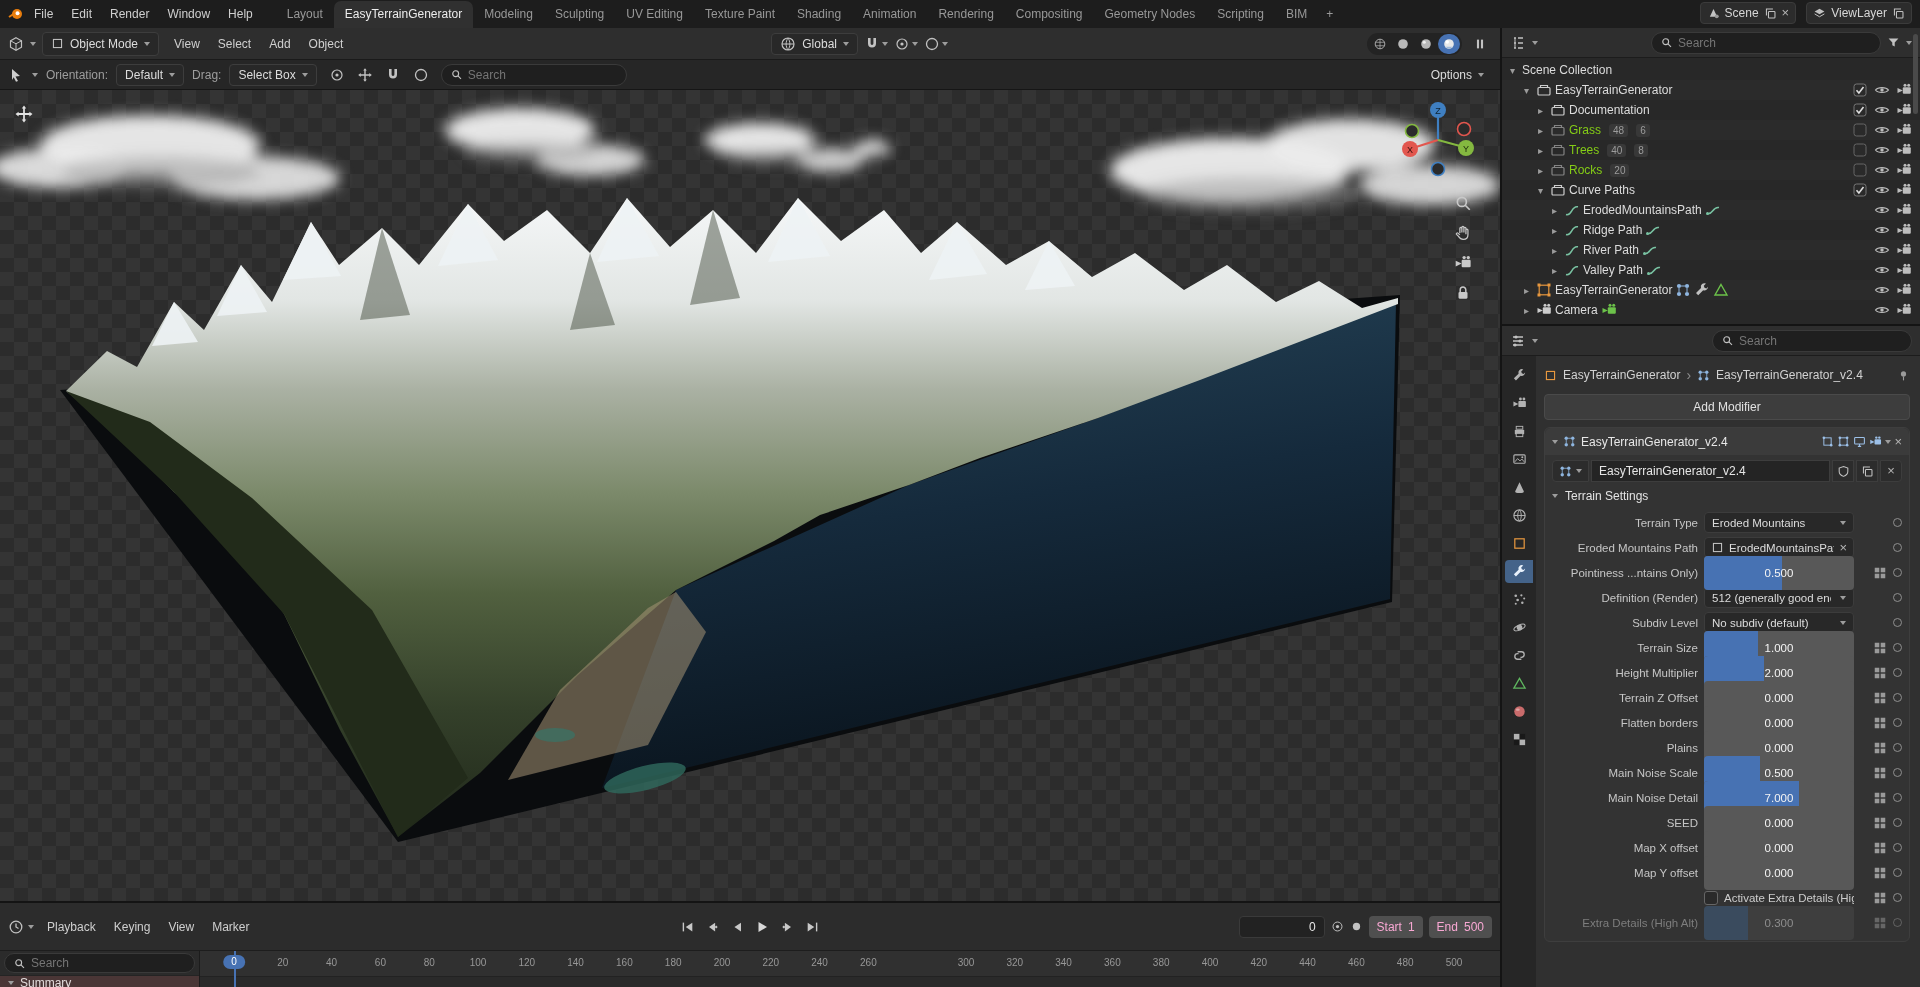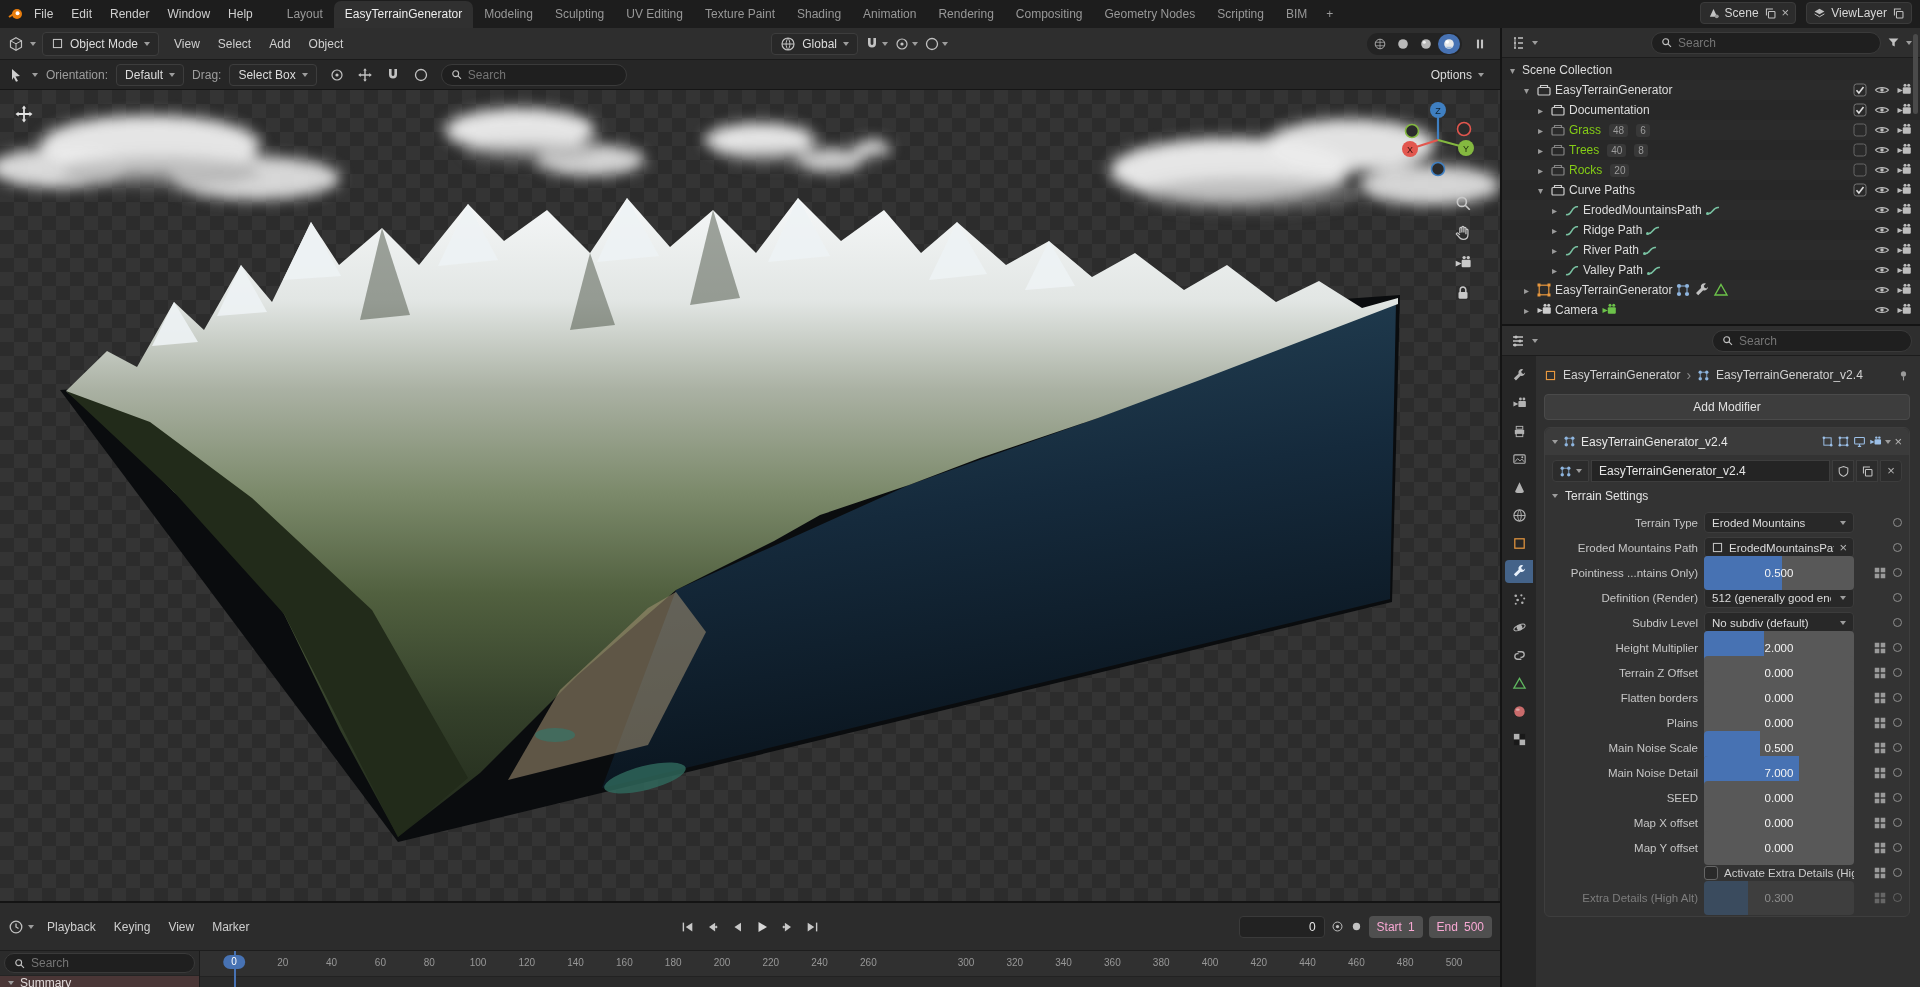--- a/index.html
+++ b/index.html
@@ -1381,237 +1381,257 @@
                       <div class="ddc">
                         <span class="dd-val">No subdiv (default)</span>
                         <span class="chev-c"></span>
                       </div>
                     </div>
                     <div class="f-extras">
                       <span class="dec-dot"></span>
                     </div>
                   </div>
                   <div class="field">
-                    <span class="f-label">Height Multiplier</span>
+                    <span class="f-label">Terrain Size</span>
                     <div class="f-control">
                       <div class="slider">
-                        <div class="fill" style="width: 40%;"></div>
-                        <span class="s-val">2.000</span>
+                        <div class="fill" style="width: 36%;"></div>
+                        <span class="s-val">1.000</span>
                       </div>
                     </div>
                     <div class="f-extras">
                       <span class="icon attr">
                         <svg viewBox="0 0 16 16" width="100%" height="100%">
                           <rect x="2" y="2" width="5.2" height="5.2" fill="currentColor"></rect>
                           <rect x="8.8" y="2" width="5.2" height="5.2" fill="currentColor"></rect>
                           <rect x="2" y="8.8" width="5.2" height="5.2" fill="currentColor"></rect>
                           <rect x="8.8" y="8.8" width="5.2" height="5.2" fill="currentColor"></rect>
                         </svg>
                       </span>
                       <span class="dec-dot"></span>
                     </div>
                   </div>
                   <div class="field">
-                    <span class="f-label">Terrain Z Offset</span>
+                    <span class="f-label">Height Multiplier</span>
                     <div class="f-control">
                       <div class="slider">
-                        <div class="fill" style="width: 0%;"></div>
-                        <span class="s-val">0.000</span>
+                        <div class="fill" style="width: 40%;"></div>
+                        <span class="s-val">2.000</span>
                       </div>
                     </div>
                     <div class="f-extras">
                       <span class="icon attr">
                         <svg viewBox="0 0 16 16" width="100%" height="100%">
                           <rect x="2" y="2" width="5.2" height="5.2" fill="currentColor"></rect>
                           <rect x="8.8" y="2" width="5.2" height="5.2" fill="currentColor"></rect>
                           <rect x="2" y="8.8" width="5.2" height="5.2" fill="currentColor"></rect>
                           <rect x="8.8" y="8.8" width="5.2" height="5.2" fill="currentColor"></rect>
                         </svg>
                       </span>
                       <span class="dec-dot"></span>
                     </div>
                   </div>
                   <div class="field">
-                    <span class="f-label">Flatten borders</span>
+                    <span class="f-label">Terrain Z Offset</span>
                     <div class="f-control">
                       <div class="slider">
                         <div class="fill" style="width: 0%;"></div>
                         <span class="s-val">0.000</span>
                       </div>
                     </div>
                     <div class="f-extras">
                       <span class="icon attr">
                         <svg viewBox="0 0 16 16" width="100%" height="100%">
                           <rect x="2" y="2" width="5.2" height="5.2" fill="currentColor"></rect>
                           <rect x="8.8" y="2" width="5.2" height="5.2" fill="currentColor"></rect>
                           <rect x="2" y="8.8" width="5.2" height="5.2" fill="currentColor"></rect>
                           <rect x="8.8" y="8.8" width="5.2" height="5.2" fill="currentColor"></rect>
                         </svg>
                       </span>
                       <span class="dec-dot"></span>
                     </div>
                   </div>
                   <div class="field">
-                    <span class="f-label">Plains</span>
+                    <span class="f-label">Flatten borders</span>
                     <div class="f-control">
                       <div class="slider">
                         <div class="fill" style="width: 0%;"></div>
                         <span class="s-val">0.000</span>
                       </div>
                     </div>
                     <div class="f-extras">
                       <span class="icon attr">
                         <svg viewBox="0 0 16 16" width="100%" height="100%">
                           <rect x="2" y="2" width="5.2" height="5.2" fill="currentColor"></rect>
                           <rect x="8.8" y="2" width="5.2" height="5.2" fill="currentColor"></rect>
                           <rect x="2" y="8.8" width="5.2" height="5.2" fill="currentColor"></rect>
                           <rect x="8.8" y="8.8" width="5.2" height="5.2" fill="currentColor"></rect>
                         </svg>
                       </span>
                       <span class="dec-dot"></span>
                     </div>
                   </div>
                   <div class="field">
-                    <span class="f-label">Main Noise Scale</span>
+                    <span class="f-label">Plains</span>
                     <div class="f-control">
                       <div class="slider">
-                        <div class="fill" style="width: 37%;"></div>
-                        <span class="s-val">0.500</span>
+                        <div class="fill" style="width: 0%;"></div>
+                        <span class="s-val">0.000</span>
                       </div>
                     </div>
                     <div class="f-extras">
                       <span class="icon attr">
                         <svg viewBox="0 0 16 16" width="100%" height="100%">
                           <rect x="2" y="2" width="5.2" height="5.2" fill="currentColor"></rect>
                           <rect x="8.8" y="2" width="5.2" height="5.2" fill="currentColor"></rect>
                           <rect x="2" y="8.8" width="5.2" height="5.2" fill="currentColor"></rect>
                           <rect x="8.8" y="8.8" width="5.2" height="5.2" fill="currentColor"></rect>
                         </svg>
                       </span>
                       <span class="dec-dot"></span>
                     </div>
                   </div>
                   <div class="field">
-                    <span class="f-label">Main Noise Detail</span>
+                    <span class="f-label">Main Noise Scale</span>
                     <div class="f-control">
                       <div class="slider">
-                        <div class="fill" style="width: 63%;"></div>
-                        <span class="s-val">7.000</span>
+                        <div class="fill" style="width: 37%;"></div>
+                        <span class="s-val">0.500</span>
                       </div>
                     </div>
                     <div class="f-extras">
                       <span class="icon attr">
                         <svg viewBox="0 0 16 16" width="100%" height="100%">
                           <rect x="2" y="2" width="5.2" height="5.2" fill="currentColor"></rect>
                           <rect x="8.8" y="2" width="5.2" height="5.2" fill="currentColor"></rect>
                           <rect x="2" y="8.8" width="5.2" height="5.2" fill="currentColor"></rect>
                           <rect x="8.8" y="8.8" width="5.2" height="5.2" fill="currentColor"></rect>
                         </svg>
                       </span>
                       <span class="dec-dot"></span>
                     </div>
                   </div>
                   <div class="field">
-                    <span class="f-label">SEED</span>
+                    <span class="f-label">Main Noise Detail</span>
                     <div class="f-control">
                       <div class="slider">
-                        <div class="fill" style="width: 0%;"></div>
-                        <span class="s-val">0.000</span>
+                        <div class="fill" style="width: 63%;"></div>
+                        <span class="s-val">7.000</span>
                       </div>
                     </div>
                     <div class="f-extras">
                       <span class="icon attr">
                         <svg viewBox="0 0 16 16" width="100%" height="100%">
                           <rect x="2" y="2" width="5.2" height="5.2" fill="currentColor"></rect>
                           <rect x="8.8" y="2" width="5.2" height="5.2" fill="currentColor"></rect>
                           <rect x="2" y="8.8" width="5.2" height="5.2" fill="currentColor"></rect>
                           <rect x="8.8" y="8.8" width="5.2" height="5.2" fill="currentColor"></rect>
                         </svg>
                       </span>
                       <span class="dec-dot"></span>
                     </div>
                   </div>
                   <div class="field">
-                    <span class="f-label">Map X offset</span>
+                    <span class="f-label">SEED</span>
                     <div class="f-control">
                       <div class="slider">
                         <div class="fill" style="width: 0%;"></div>
                         <span class="s-val">0.000</span>
                       </div>
                     </div>
                     <div class="f-extras">
                       <span class="icon attr">
                         <svg viewBox="0 0 16 16" width="100%" height="100%">
                           <rect x="2" y="2" width="5.2" height="5.2" fill="currentColor"></rect>
                           <rect x="8.8" y="2" width="5.2" height="5.2" fill="currentColor"></rect>
                           <rect x="2" y="8.8" width="5.2" height="5.2" fill="currentColor"></rect>
                           <rect x="8.8" y="8.8" width="5.2" height="5.2" fill="currentColor"></rect>
                         </svg>
                       </span>
                       <span class="dec-dot"></span>
                     </div>
                   </div>
                   <div class="field">
-                    <span class="f-label">Map Y offset</span>
+                    <span class="f-label">Map X offset</span>
                     <div class="f-control">
                       <div class="slider">
                         <div class="fill" style="width: 0%;"></div>
                         <span class="s-val">0.000</span>
                       </div>
                     </div>
                     <div class="f-extras">
                       <span class="icon attr">
                         <svg viewBox="0 0 16 16" width="100%" height="100%">
                           <rect x="2" y="2" width="5.2" height="5.2" fill="currentColor"></rect>
                           <rect x="8.8" y="2" width="5.2" height="5.2" fill="currentColor"></rect>
                           <rect x="2" y="8.8" width="5.2" height="5.2" fill="currentColor"></rect>
                           <rect x="8.8" y="8.8" width="5.2" height="5.2" fill="currentColor"></rect>
                         </svg>
                       </span>
                       <span class="dec-dot"></span>
                     </div>
                   </div>
                   <div class="field">
-                    <span class="f-label"></span>
+                    <span class="f-label">Map Y offset</span>
                     <div class="f-control">
-                      <span class="cb"></span>
-                      <span class="cb-label">Activate Extra Details (High ...</span>
+                      <div class="slider">
+                        <div class="fill" style="width: 0%;"></div>
+                        <span class="s-val">0.000</span>
+                      </div>
                     </div>
                     <div class="f-extras">
                       <span class="icon attr">
                         <svg viewBox="0 0 16 16" width="100%" height="100%">
                           <rect x="2" y="2" width="5.2" height="5.2" fill="currentColor"></rect>
                           <rect x="8.8" y="2" width="5.2" height="5.2" fill="currentColor"></rect>
                           <rect x="2" y="8.8" width="5.2" height="5.2" fill="currentColor"></rect>
                           <rect x="8.8" y="8.8" width="5.2" height="5.2" fill="currentColor"></rect>
                         </svg>
                       </span>
                       <span class="dec-dot"></span>
                     </div>
                   </div>
-                  <div class="field disabled">
-                    <span class="f-label">Extra Details (High Alt)</span>
+                  <div class="field">
+                    <span class="f-label"></span>
                     <div class="f-control">
-                      <div class="slider">
-                        <div class="fill" style="width: 29%;"></div>
-                        <span class="s-val">0.300</span>
-                      </div>
+                      <span class="cb"></span>
+                      <span class="cb-label">Activate Extra Details (High ...</span>
                     </div>
                     <div class="f-extras">
                       <span class="icon attr">
                         <svg viewBox="0 0 16 16" width="100%" height="100%">
                           <rect x="2" y="2" width="5.2" height="5.2" fill="currentColor"></rect>
                           <rect x="8.8" y="2" width="5.2" height="5.2" fill="currentColor"></rect>
                           <rect x="2" y="8.8" width="5.2" height="5.2" fill="currentColor"></rect>
                           <rect x="8.8" y="8.8" width="5.2" height="5.2" fill="currentColor"></rect>
                         </svg>
                       </span>
                       <span class="dec-dot"></span>
                     </div>
                   </div>
+                  <div class="field disabled">
+                    <span class="f-label">Extra Details (High Alt)</span>
+                    <div class="f-control">
+                      <div class="slider">
+                        <div class="fill" style="width: 29%;"></div>
+                        <span class="s-val">0.300</span>
+                      </div>
+                    </div>
+                    <div class="f-extras">
+                      <span class="icon attr">
+                        <svg viewBox="0 0 16 16" width="100%" height="100%">
+                          <rect x="2" y="2" width="5.2" height="5.2" fill="currentColor"></rect>
+                          <rect x="8.8" y="2" width="5.2" height="5.2" fill="currentColor"></rect>
+                          <rect x="2" y="8.8" width="5.2" height="5.2" fill="currentColor"></rect>
+                          <rect x="8.8" y="8.8" width="5.2" height="5.2" fill="currentColor"></rect>
+                        </svg>
+                      </span>
+                      <span class="dec-dot"></span>
+                    </div>
+                  </div>
                 </div>
             </div>
           </div>
         </div>
       </div>
     </div>
   </div>
 </div>
 
 </body></html>

